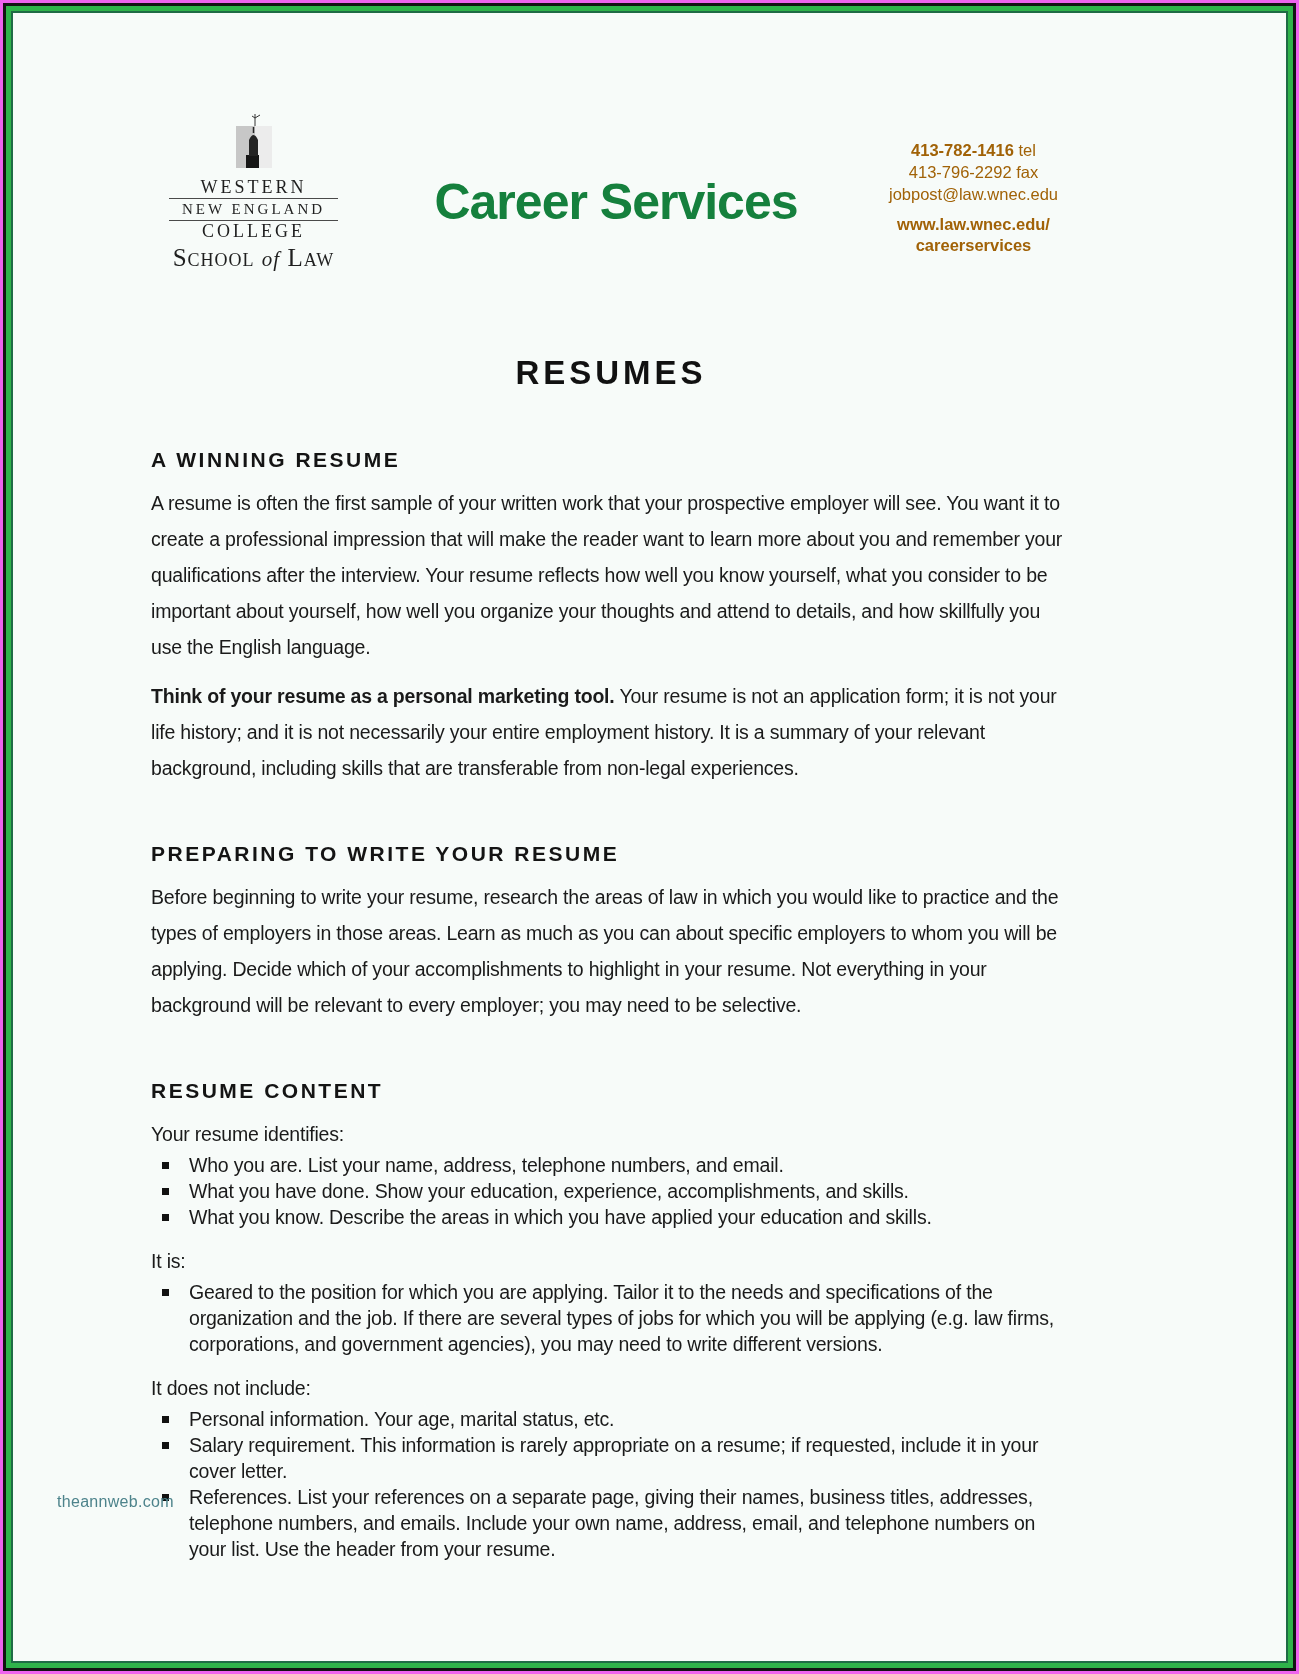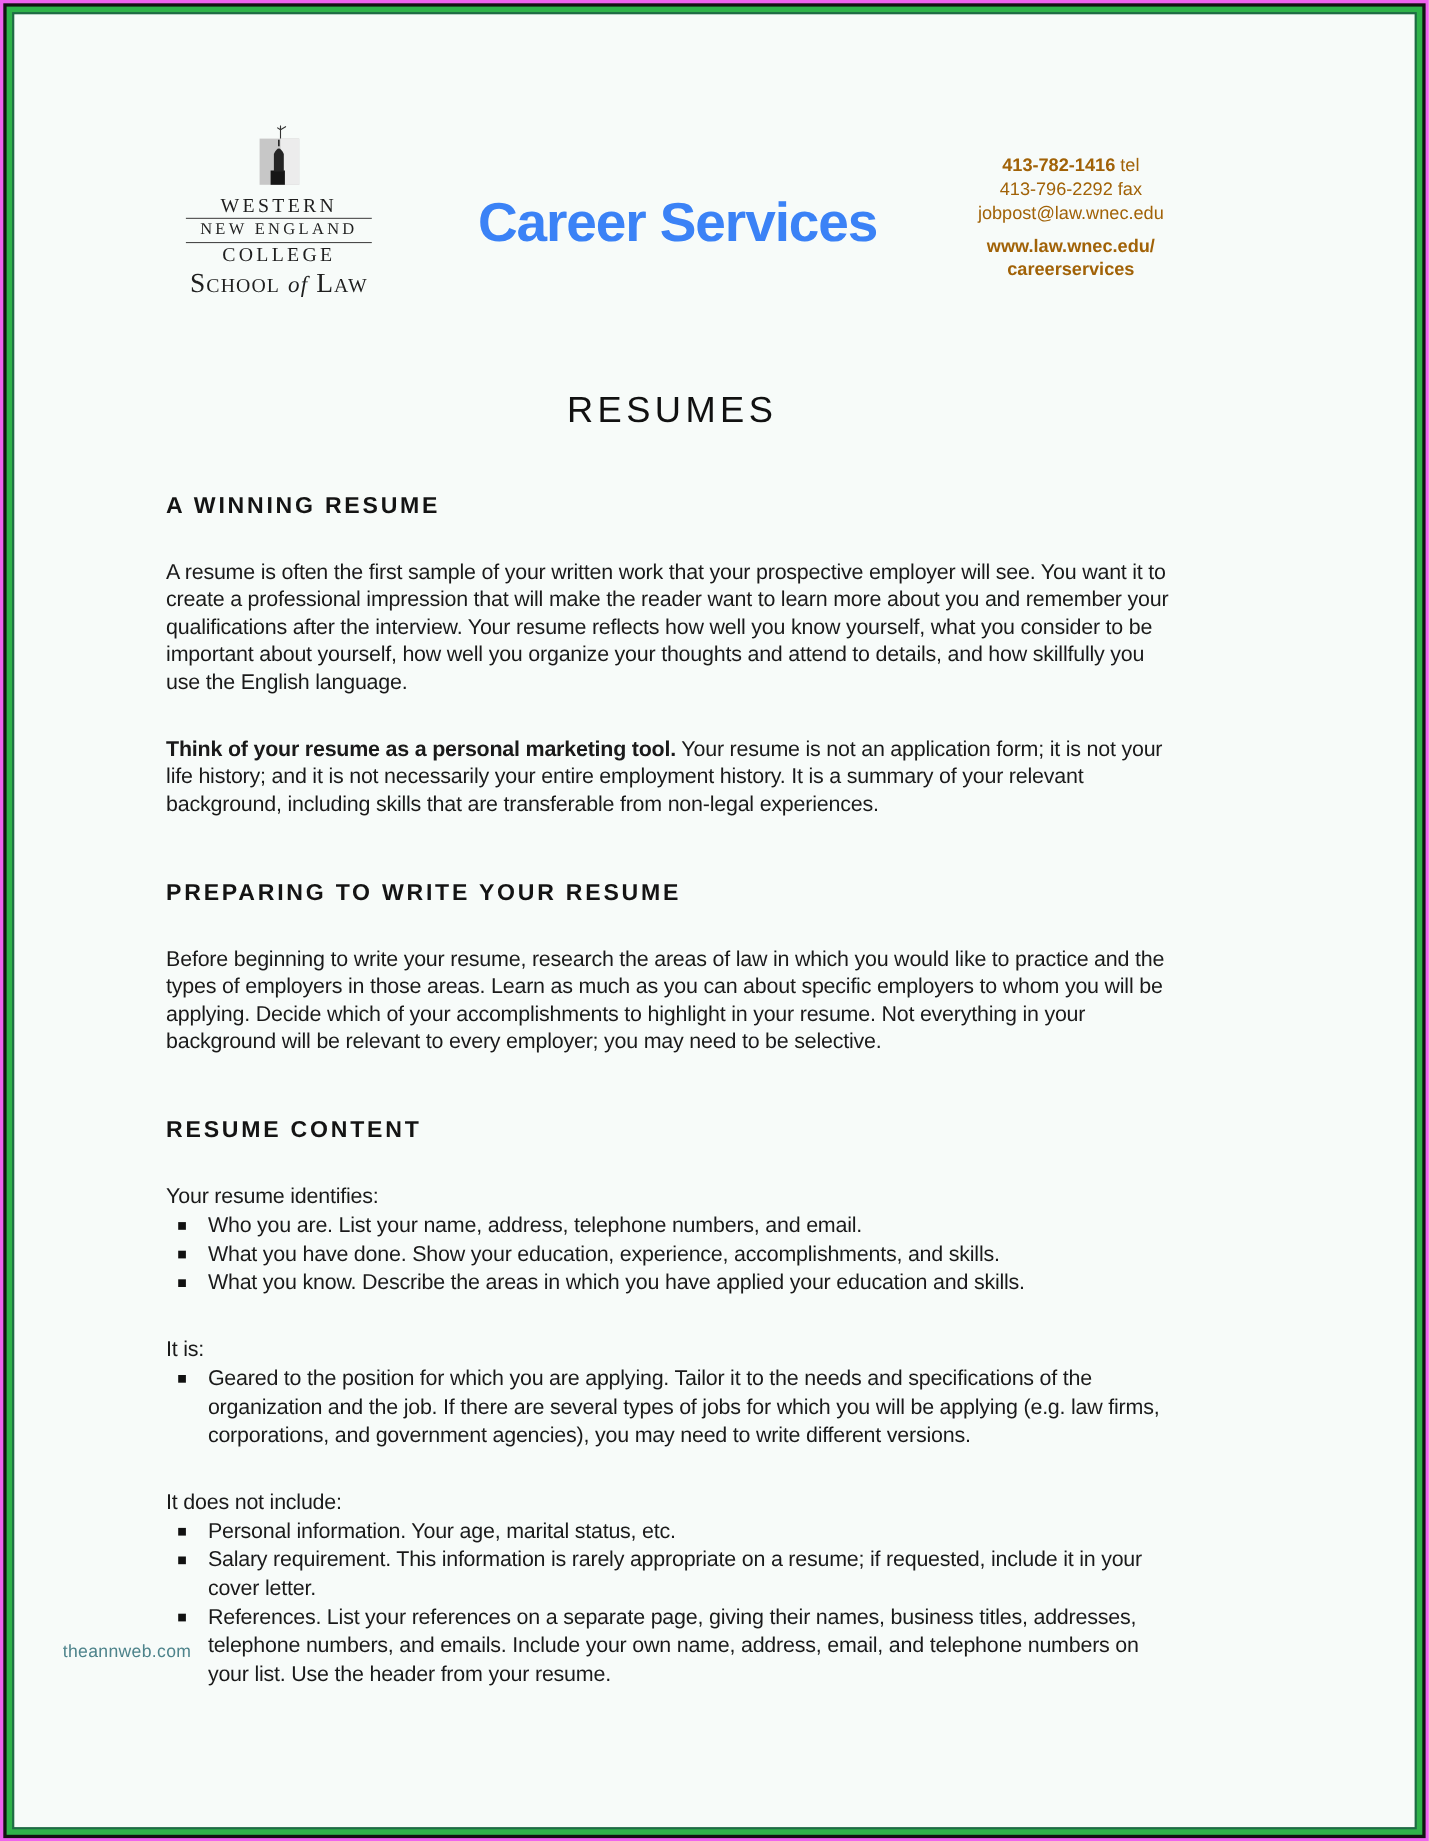--- a/index.html
+++ b/index.html
@@ -27,37 +27,37 @@
   .logo svg { display: block; margin: 0 auto 4px auto; }
   .logo-line  { font-size: 18px; letter-spacing: 3px; line-height: 17px; }
   .logo-line.big { font-size: 15px; letter-spacing: 3px; }
   .logo-rule  { border-top: 1.5px solid #4a4a4a; margin: 2px 18px; }
   .logo-school { font-size: 25px; margin-top: 4px; font-variant: small-caps; letter-spacing: 1px; }
   .logo-school .of { font-variant: normal; font-style: italic; font-size: 21px; }
 
   .brand-title {
     flex: 1; text-align: center;
     font-size: 50px; font-weight: bold; letter-spacing: -1px;
-    margin: 60px 0 0 0; color: #3b82f6;
+    margin: 60px 0 0 0; color: #15803d;
     white-space: nowrap;
   }
 
   .contact { flex: none; width: 195px; text-align: center; font-size: 16.5px; margin-top: 26px; color: #a16207; }
   .c-line { line-height: 22px; white-space: nowrap; }
   .c-line b { font-weight: bold; }
   .c-web  { margin-top: 9px; font-weight: bold; line-height: 21px; }
 
   
   .content { margin-left: 138px; width: 920px; }
 
-  .doc-title { text-align: center; font-size: 33px; font-weight: normal; letter-spacing: 4px; margin: 82px 0 0 0; color: #111; }
+  .doc-title { text-align: center; font-size: 33px; font-weight: bold; letter-spacing: 4px; margin: 82px 0 0 0; color: #111; }
 
   .sec-heading { font-size: 21px; font-weight: bold; letter-spacing: 2.5px; margin: 56px 0 0 0; color: #141414; }
 
-  .para, .intro { font-size: 19.5px; line-height: 25px; letter-spacing: -0.2px; margin: 36px 0 0 0; }
+  .para, .intro { font-size: 19.5px; line-height: 36px; letter-spacing: -0.2px; margin: 13px 0 0 0; }
   .para b { font-weight: bold; }
 
   .blist { list-style: none; margin: 0; padding: 0; }
   .blist li { display: flex; font-size: 19.5px; line-height: 26px; letter-spacing: -0.2px; }
   .sq { flex: none; width: 7px; height: 7px; background: #111; margin: 10px 0 0 11px; }
   .li-text { margin-left: 20px; }
   .li-text b { font-weight: normal; }
 
   .watermark {
     position: absolute; left: 44px; top: 1480px;

